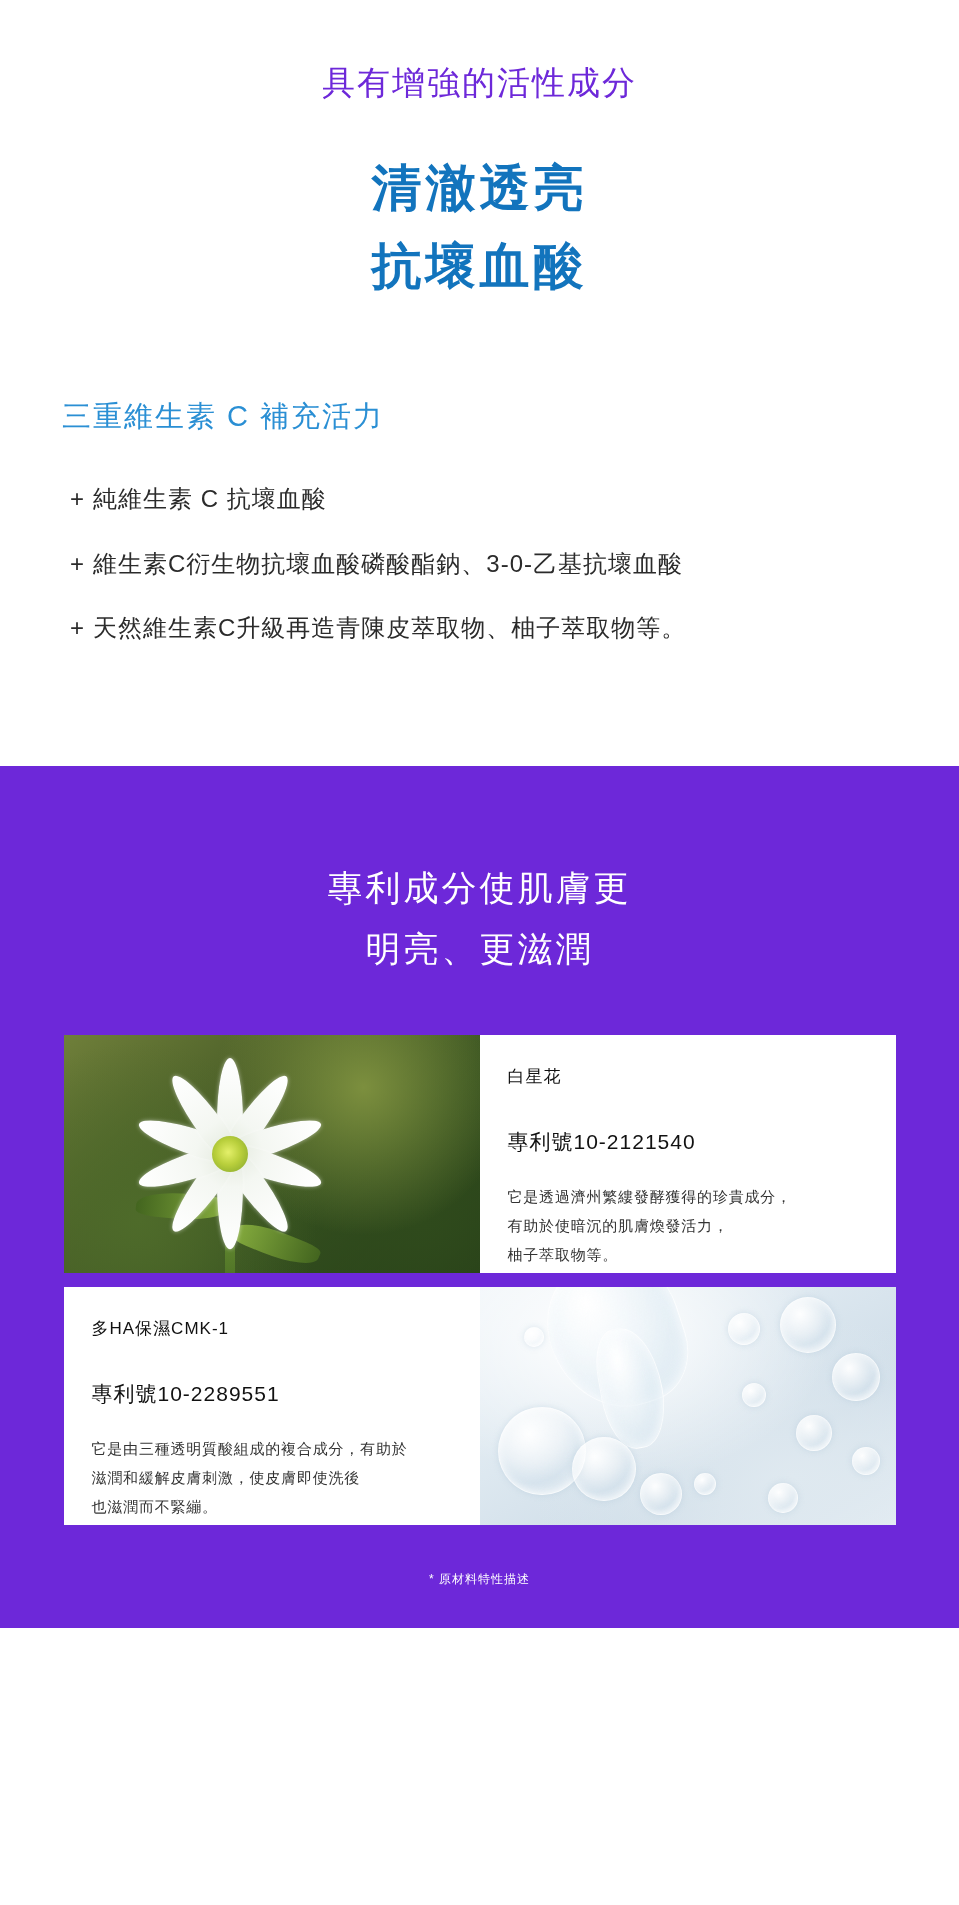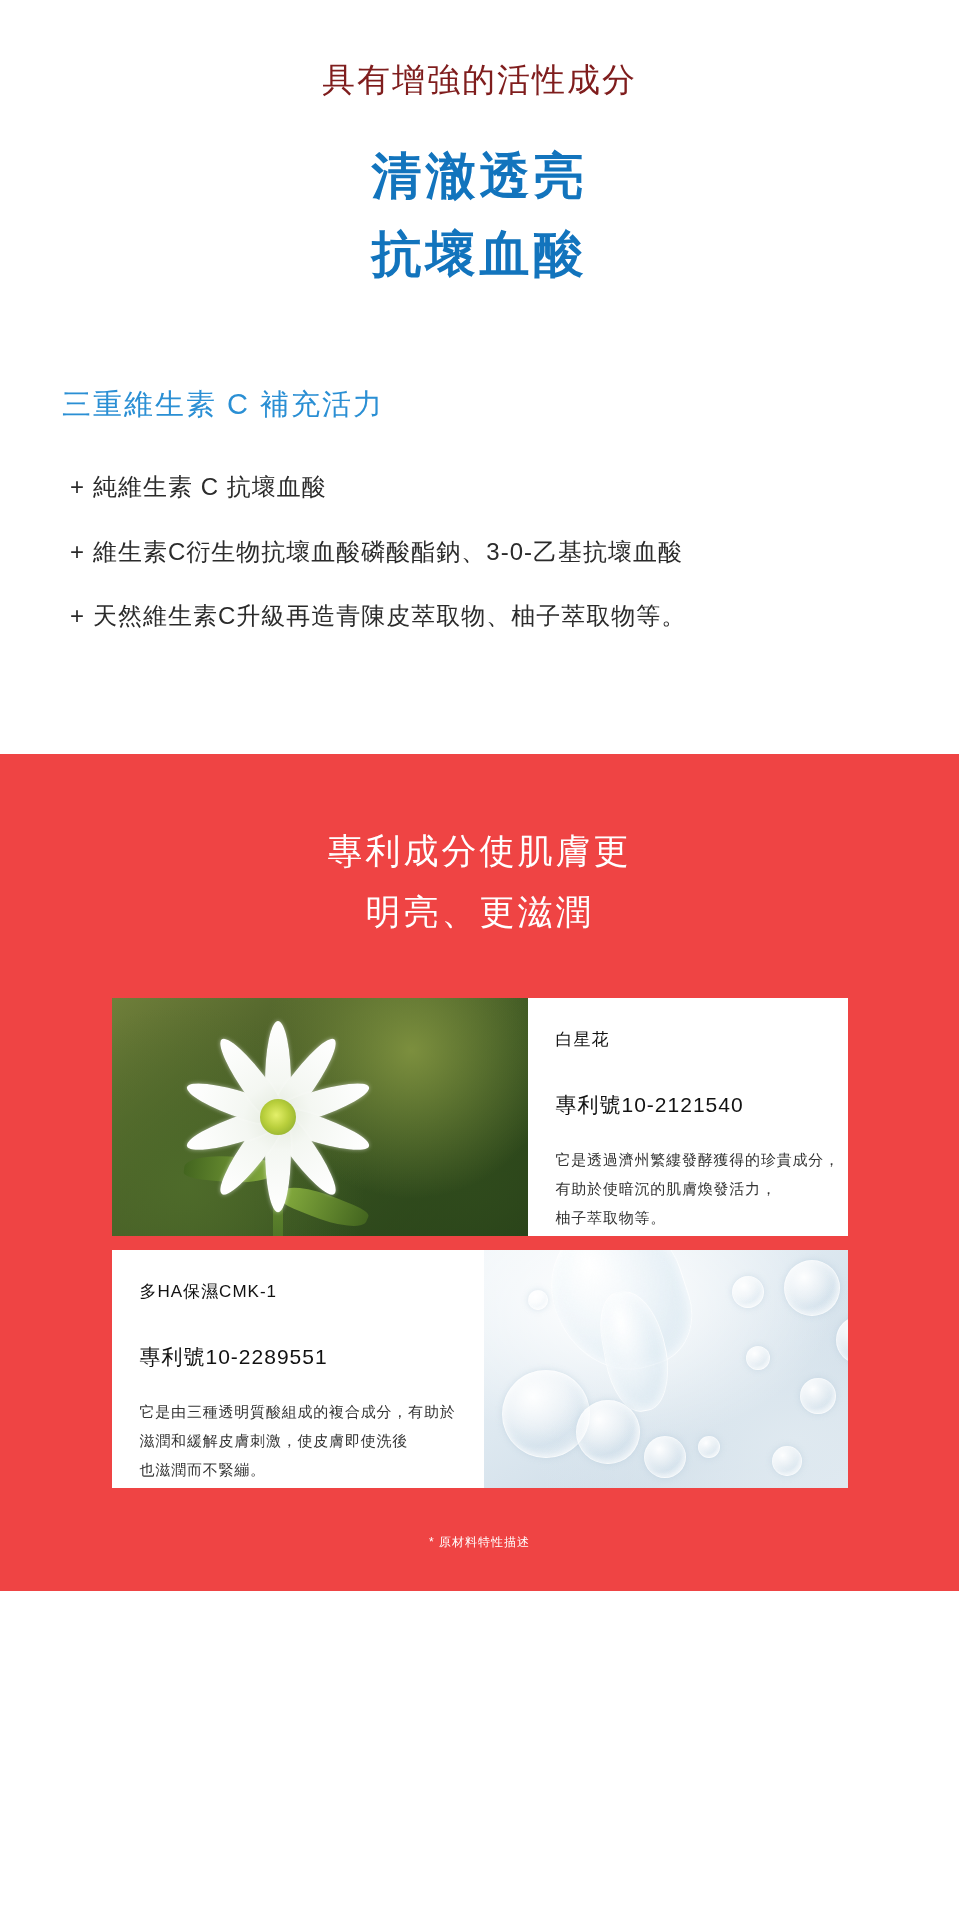--- a/index.html
+++ b/index.html
@@ -22,25 +22,24 @@
 
   
   .top-section {
     background: #ffffff;
     padding: 60px 0 40px 0;
   }
   .eyebrow {
     text-align: center;
     font-size: 33px;
     letter-spacing: 2px;
-    color: #7f1d1d;
+    color: #6d28d9;
     font-weight: 400;
     line-height: 1.4;
-    margin-bottom: 32px;
-    font-family: Liberation Mono, monospace;
+    margin-bottom: 44px;
   }
   .headline {
     text-align: center;
     color: #1274bd;
     font-size: 50px;
     font-weight: 700;
     letter-spacing: 4px;
     line-height: 1.55;
   }
   .headline .line2 {
@@ -70,37 +69,37 @@
     font-weight: 400;
     white-space: nowrap;
   }
   .bullet .plus {
     display: inline-block;
     margin-right: 8px;
   }
 
   
   .blue-section {
-    background: #ef4444;
-    padding: 67px 0 40px 0;
+    background: #6d28d9;
+    padding: 92px 0 40px 0;
     margin-top: 50px;
   }
   .blue-title {
     text-align: center;
     color: #ffffff;
     font-size: 35px;
     font-weight: 500;
     letter-spacing: 3px;
     line-height: 1.72;
     margin-bottom: 56px;
   }
   .blue-title .l2 { display: block; }
 
   .cards {
-    width: 736px;
+    width: 832px;
     margin: 0 auto;
   }
   .card {
     display: flex;
     background: #ffffff;
     height: 238px;
     overflow: hidden;
     margin-bottom: 14px;
   }
   .card-img {

